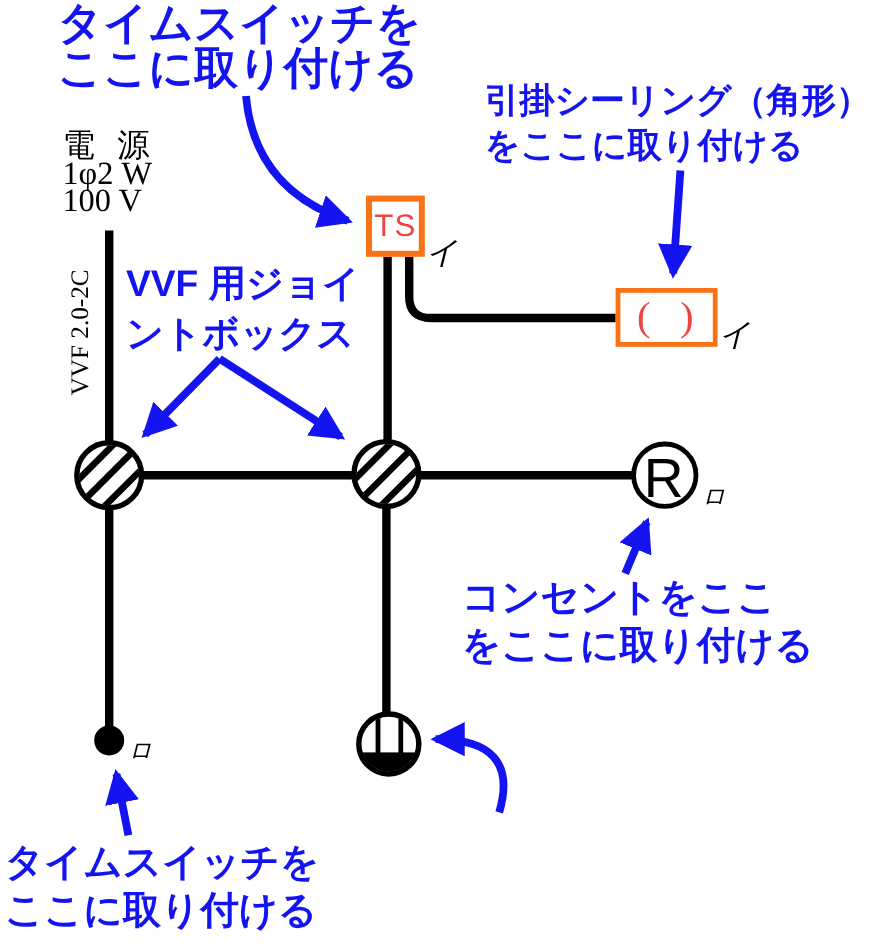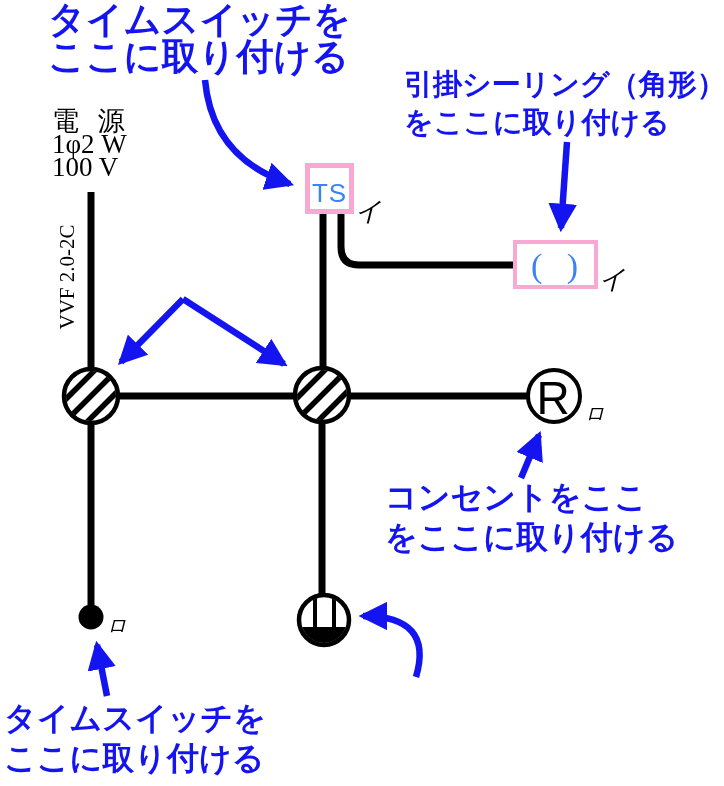--- a/index.html
+++ b/index.html
@@ -5,22 +5,22 @@
   html,body{margin:0;padding:0;background:#ffffff;}
   #stage{position:relative;width:724px;height:786px;background:#ffffff;overflow:hidden;
          font-family:"Liberation Sans",sans-serif;}
   #wiring-svg{position:absolute;left:0;top:0;}
   .ann{position:absolute;color:#1414f0;font-family:"Liberation Sans",sans-serif;
        font-weight:bold;white-space:nowrap;}
   .ann div{white-space:nowrap;}
   .serif{font-family:"Liberation Serif","DejaVu Serif",serif;color:#000;}
   .ctr{transform:translate(-50%,-50%);position:absolute;}
   
-  .comp-box{position:absolute;background:#fff;border:5px solid #f9a8d4;box-sizing:border-box;
-            display:flex;align-items:flex-end;justify-content:center;color:#3b82f6;}
+  .comp-box{position:absolute;background:#fff;border:5px solid #f97316;box-sizing:border-box;
+            display:flex;align-items:center;justify-content:center;color:#ef4444;}
   #ts-box{left:305px;top:163px;width:49px;height:51px;font-size:26px;letter-spacing:1px;}
   #ceil-box{left:513px;top:240px;width:85px;height:49px;border-width:4px;
             font-size:34px;letter-spacing:8px;padding-left:6px;font-family:"Liberation Serif",serif;}
   #r-label{left:553px;top:398px;font-size:46px;color:#000;}
   .klabel{font-family:"Liberation Serif","DejaVu Serif",serif;color:#000;font-style:italic;}
 </style>
 </head>
 <body>
 
 <div id="stage">
@@ -114,20 +114,24 @@
   <div class="ann" style="left:48px;top:1px;width:282px;text-align:right;font-size:37px;line-height:37px;">
     <div>タイムスイッチを</div>
     <div>ここに取り付ける</div>
   </div>
 
   <div class="ann" style="left:404px;top:65px;font-size:29px;line-height:38px;">
     <div>引掛シーリング（角形）</div>
     <div>をここに取り付ける</div>
   </div>
 
+  <div class="ann" style="left:105px;top:216px;font-size:31px;line-height:41px;">
+    <div>VVF 用ジョイ</div>
+    <div>ントボックス</div>
+  </div>
 
   <div class="ann" style="left:385px;top:477px;font-size:32px;line-height:40px;">
     <div>コンセントをここ</div>
     <div>をここに取り付ける</div>
   </div>
 
 
   <div class="ann" style="left:4px;top:698px;font-size:32px;line-height:40px;">
     <div>タイムスイッチを</div>
     <div>ここに取り付ける</div>

